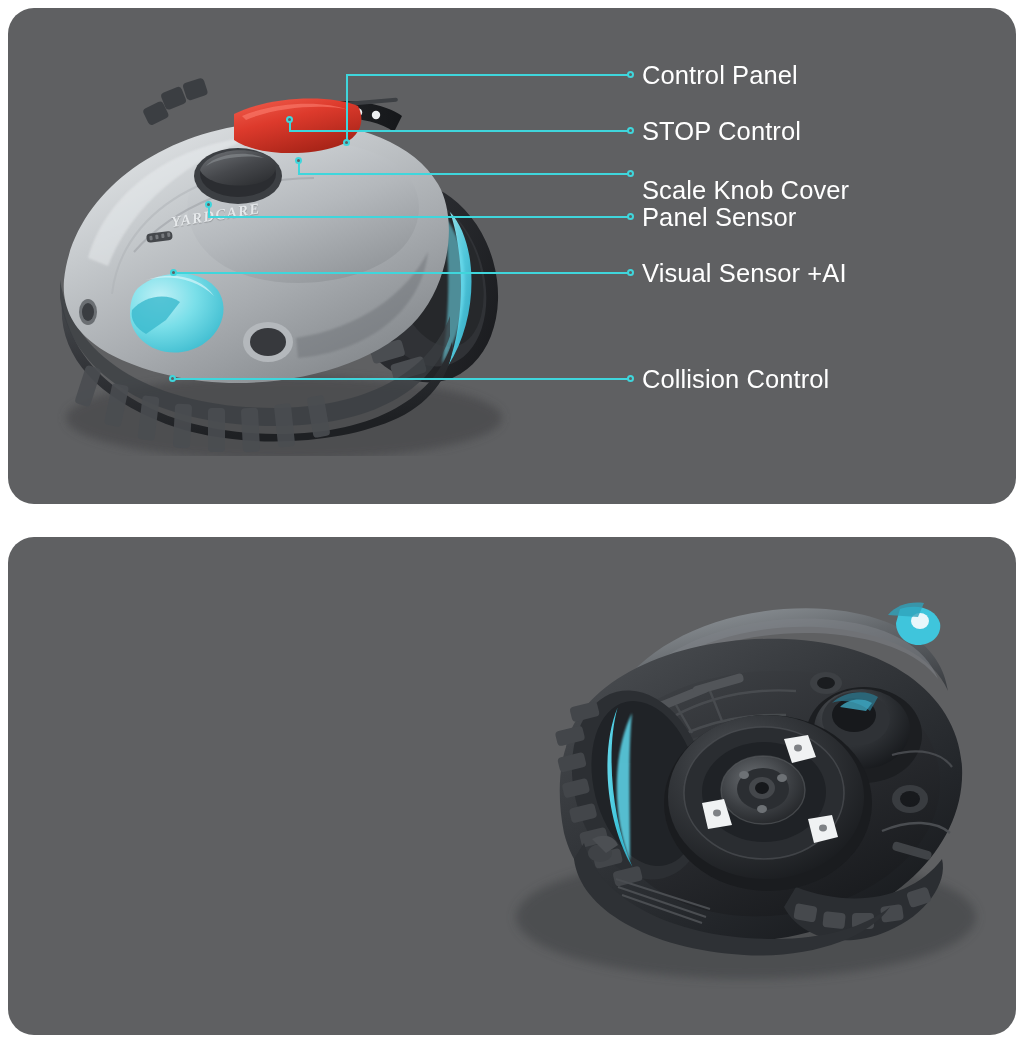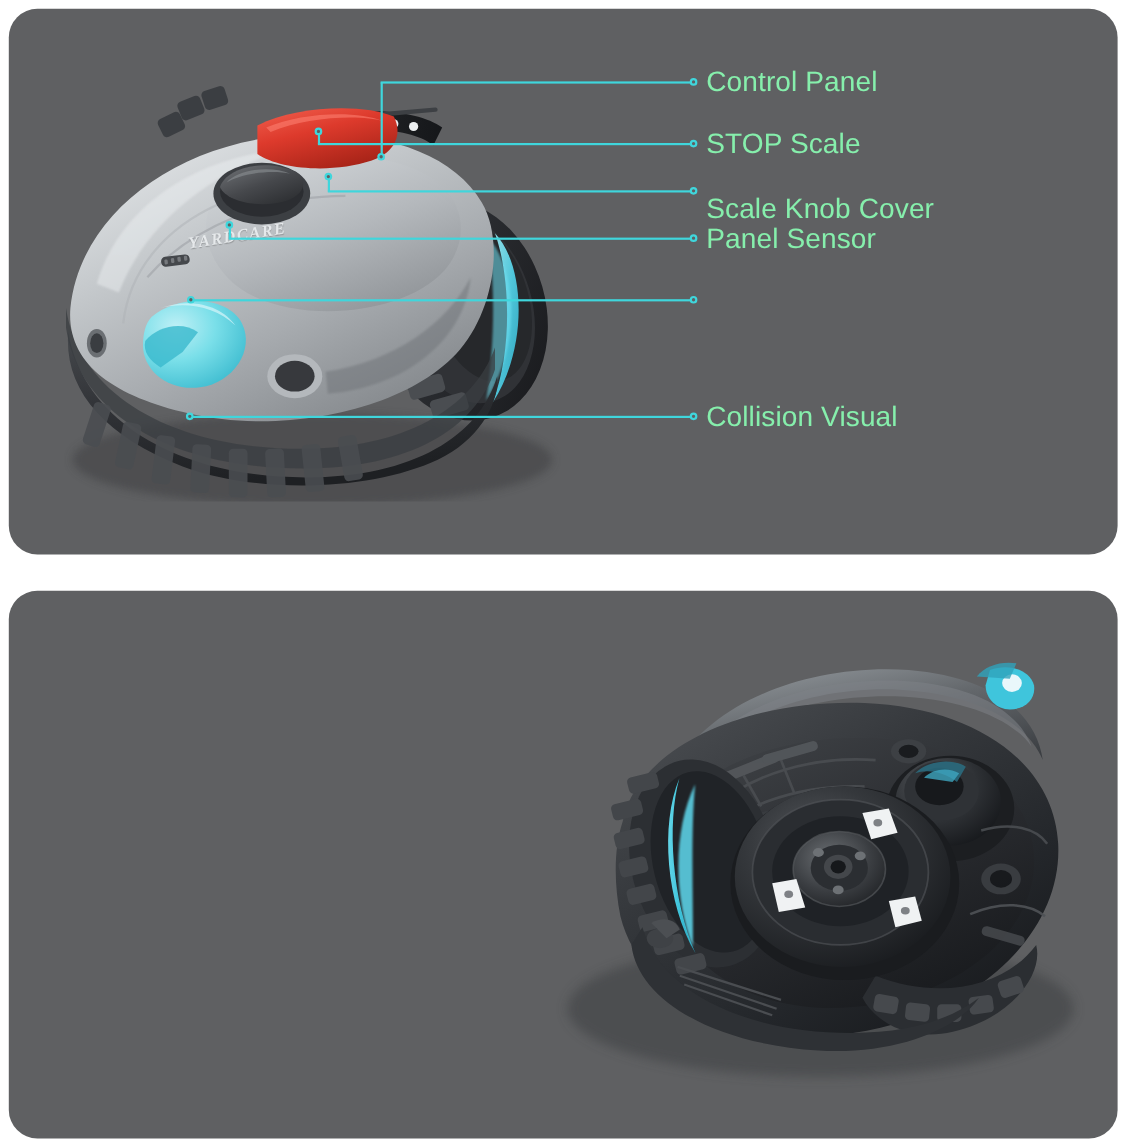--- a/index.html
+++ b/index.html
@@ -23,21 +23,21 @@
     overflow: hidden;
   }
   #panel-top    { top: 8px;   height: 496px; }
   #panel-bottom { top: 537px; height: 498px; }
 
   .stage { position: absolute; inset: 0; }
 
   
   .callout-label {
     position: absolute;
-    color: #86efac;
+    color: #ffffff;
     font-size: 25.5px;
     font-weight: 400;
     letter-spacing: 0.1px;
     white-space: nowrap;
     line-height: 1;
   }
   .callout-label.right { text-align: left; }
 
   .dot {
     position: absolute;
@@ -243,42 +243,43 @@
       <div class="leader v" style="left:338px; top:67px; height:68px;"></div>
       <div class="leader h" style="left:338px; top:66px; width:285px;"></div>
       <div class="dot" style="left:335px; top:131px;"></div>
       <div class="dot" style="left:619px; top:63px;"></div>
       <div class="callout-label right" style="left:634px; top:55px;">Control Panel</div>
 
       <div class="leader v" style="left:281px; top:111px; height:12px;"></div>
       <div class="leader h" style="left:281px; top:122px; width:342px;"></div>
       <div class="dot" style="left:278px; top:108px;"></div>
       <div class="dot" style="left:619px; top:119px;"></div>
-      <div class="callout-label right" style="left:634px; top:111px;">STOP Scale</div>
+      <div class="callout-label right" style="left:634px; top:111px;">STOP Control</div>
 
       <div class="leader v" style="left:290px; top:152px; height:14px;"></div>
       <div class="leader h" style="left:290px; top:165px; width:333px;"></div>
       <div class="dot" style="left:287px; top:149px;"></div>
       <div class="dot" style="left:619px; top:162px;"></div>
       <div class="callout-label right" style="left:634px; top:170px;">Scale Knob Cover</div>
 
       <div class="leader v" style="left:200px; top:196px; height:13px;"></div>
       <div class="leader h" style="left:200px; top:208px; width:423px;"></div>
       <div class="dot" style="left:197px; top:193px;"></div>
       <div class="dot" style="left:619px; top:205px;"></div>
       <div class="callout-label right" style="left:634px; top:197px;">Panel Sensor</div>
 
       <div class="leader h" style="left:165px; top:264px; width:458px;"></div>
       <div class="dot" style="left:162px; top:261px;"></div>
       <div class="dot" style="left:619px; top:261px;"></div>
+      <div class="callout-label right" style="left:634px; top:253px;">Visual Sensor +AI</div>
 
       <div class="leader h" style="left:164px; top:370px; width:459px;"></div>
       <div class="dot" style="left:161px; top:367px;"></div>
       <div class="dot" style="left:619px; top:367px;"></div>
-      <div class="callout-label right" style="left:634px; top:359px;">Collision Visual</div>
+      <div class="callout-label right" style="left:634px; top:359px;">Collision Control</div>
 
     </div>
   </div>
 
   <div class="panel" id="panel-bottom">
     <div class="stage">
 
       <svg class="art" id="art-bottom" viewBox="0 0 500 410">
         <defs>
           <linearGradient id="baseG" x1="0.1" y1="0" x2="0.9" y2="1">

